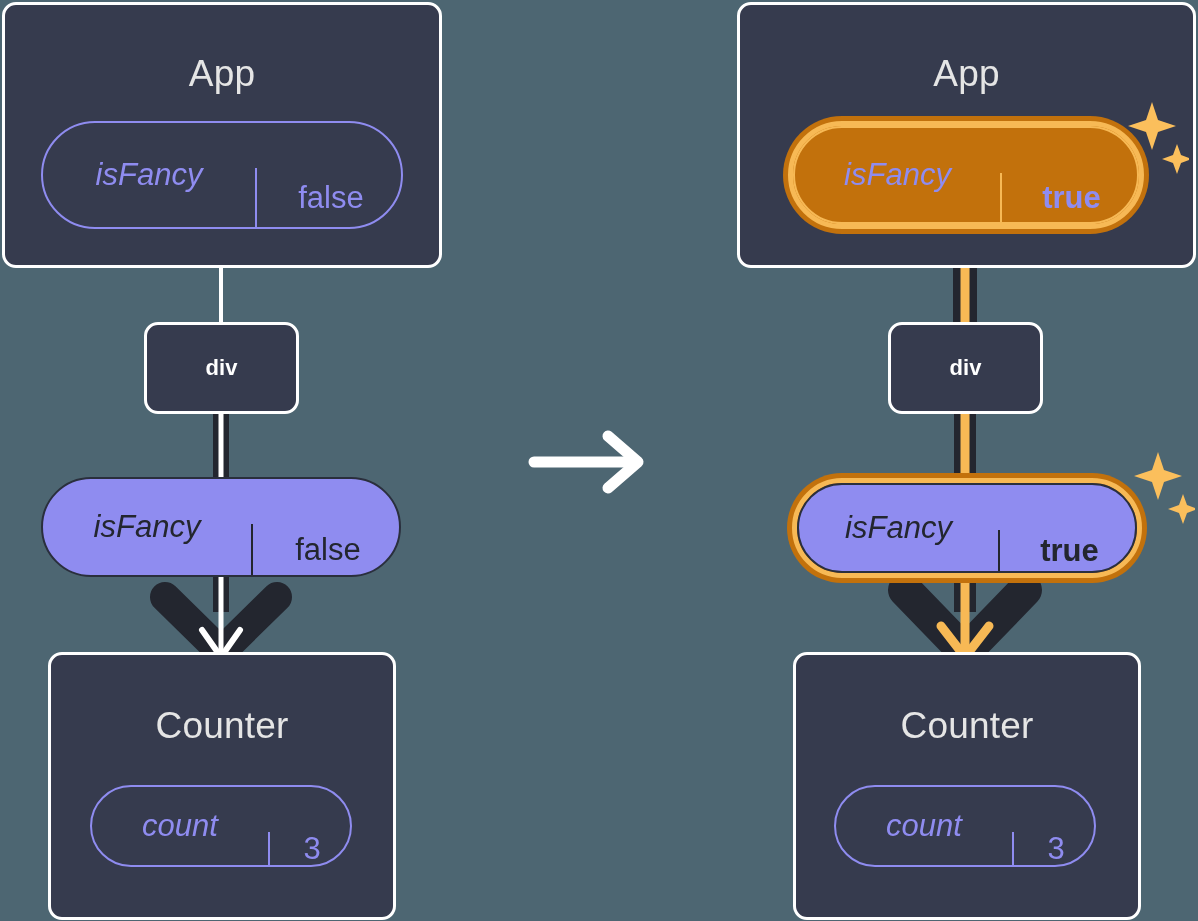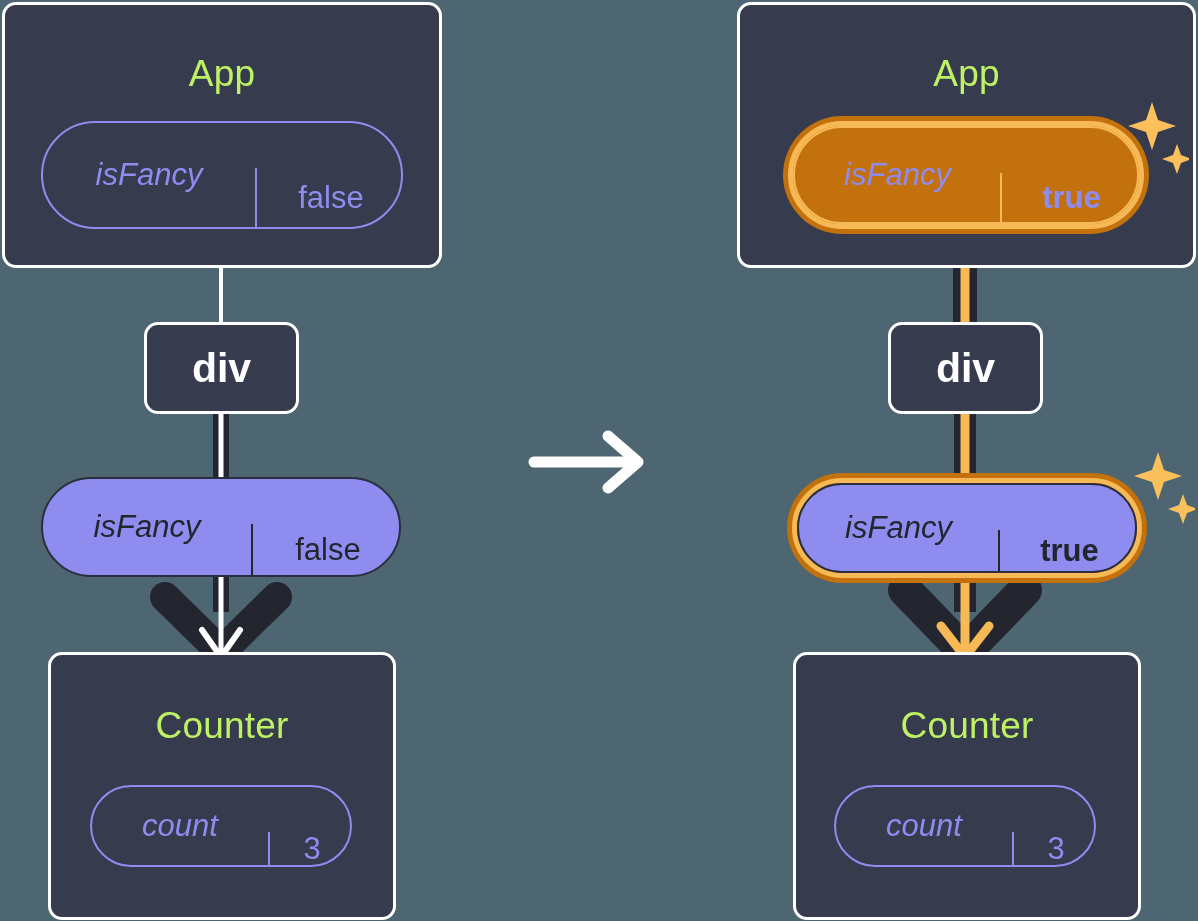--- a/index.html
+++ b/index.html
@@ -20,30 +20,30 @@
     background:#363b4e;
     border:3px solid #ffffff;
     border-radius:14px;
     box-sizing:border-box;
     z-index:5;
   }
   .box-title{
     position:absolute;
     left:0;right:0;
     text-align:center;
-    color:#bef264;
+    color:#e5e5e5;
     font-size:37px;
     font-weight:400;
     letter-spacing:.2px;
     white-space:nowrap;
   }
   .div-label{
     position:absolute;left:0;right:0;top:50%;
     transform:translateY(-50%);
-    text-align:center;color:#ffffff;font-size:41px;font-weight:700;
+    text-align:center;color:#ffffff;font-size:22px;font-weight:700;
   }
 
   
   .pill{
     position:absolute;
     display:flex;align-items:stretch;
     box-sizing:border-box;
     border-radius:999px;
     overflow:hidden;
     z-index:8;

